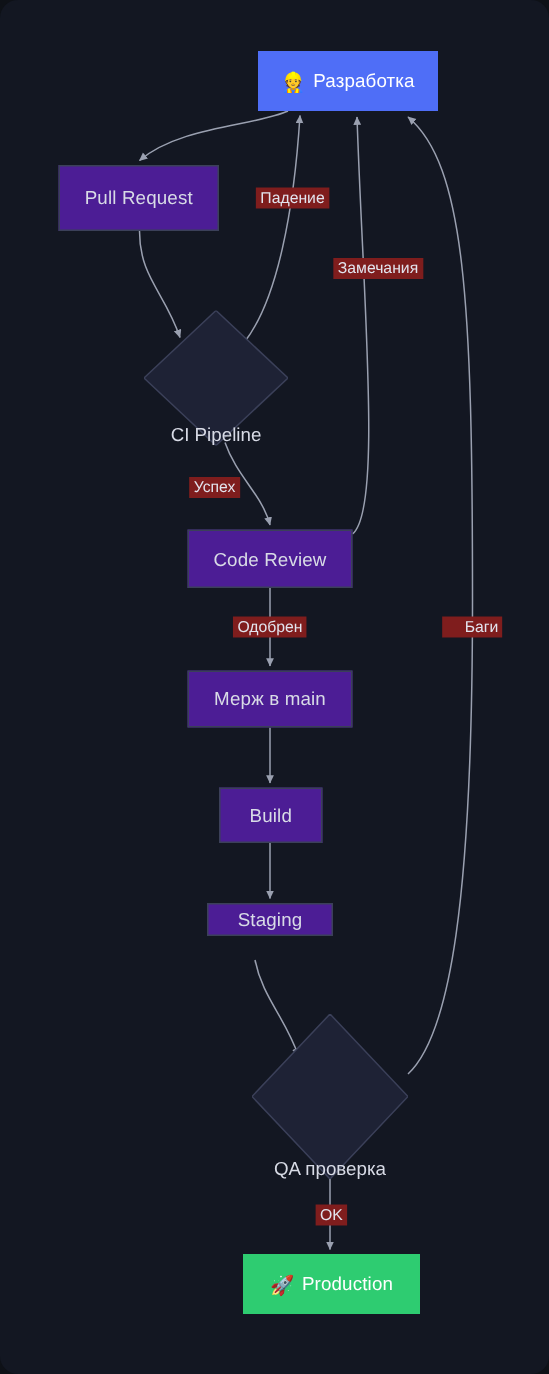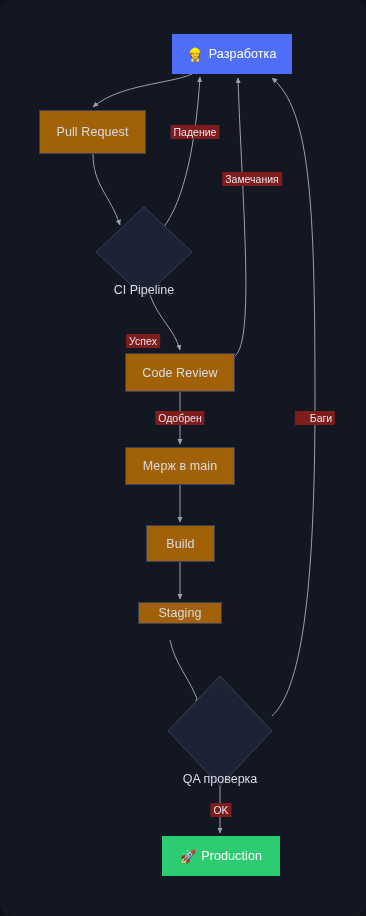--- a/index.html
+++ b/index.html
@@ -21,21 +21,21 @@
     position:absolute;
     box-sizing:border-box;
     display:flex;align-items:center;justify-content:center;
     color:#d8dbe6;
     font-size:12.5px;
     letter-spacing:.1px;
     white-space:nowrap;
     text-align:center;
   }
   .rect{
-    background:#a16207;
+    background:#4c1d95;
     border:1px solid #3b4059;
   }
   .rect.accent-blue{
     background:#4f6ef7;
     border:1px solid #4f6ef7;
     color:#ffffff;
   }
   .rect.accent-green{
     background:#2ecc71;
     border:1px solid #2ecc71;
@@ -123,19 +123,19 @@
         <span class="diamond-label">QA проверка</span>
       </div>
       <div class="node rect accent-green" style="left: 162px; top: 836px; width: 118px; height: 40px;">
         <span class="node-emoji">🚀</span>
         <span>Production</span>
       </div>
     </div>
   <div id="label-layer">
       <div class="edge-label" style="left: 195px; top: 132px;">Падение</div>
       <div class="edge-label" style="left: 252px; top: 179px;">Замечания</div>
-      <div class="edge-label" style="left: 143px; top: 325px; margin-top: 16px;">Успех</div>
+      <div class="edge-label" style="left: 143px; top: 325px;">Успех</div>
       <div class="edge-label" style="left: 180px; top: 418px;">Одобрен</div>
       <div class="edge-label" style="left: 315px; top: 418px; padding-left: 15px;">Баги</div>
       <div class="edge-label" style="left: 221px; top: 810px;">OK</div>
     </div>
 
 </div>
 
 </body></html>

